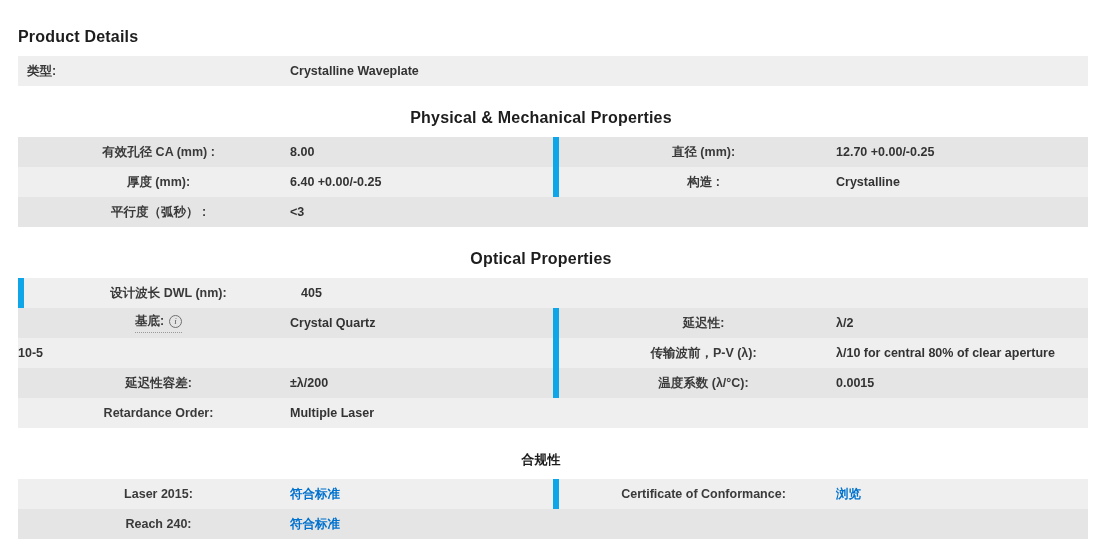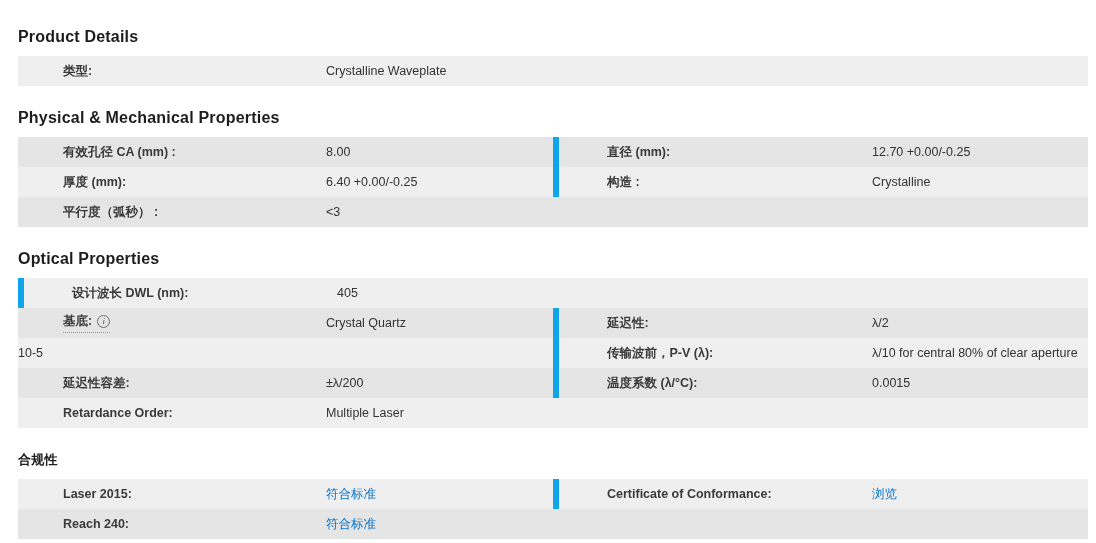--- a/index.html
+++ b/index.html
@@ -8,21 +8,21 @@
     width: 1096px;
     height: 543px;
     background: #ffffff;
     font-family: "Liberation Sans", "DejaVu Sans", sans-serif;
     color: #333333;
     overflow: hidden;
   }
   .container { padding: 28px 8px 0 18px; width: 1072px; }
 
   .section { margin: 0; }
-  .section + .section { margin-top: 23px; }
+  .section + .section { margin-top: 23px; text-align: center; }
 
   .section-title {
     font-size: 16px;
     font-weight: 700;
     color: #1d1d1d;
     margin: 0 0 10px 0;
     letter-spacing: 0.2px;
   }
   .section-title.cjk { font-size: 13px; font-weight: 700; }
 
@@ -45,25 +45,24 @@
   .pair.right { border-left: 6px solid #0ea5e9; }
   .pair.right.empty { border-left: none; }
 
   .cell-label {
     width: 272px;
     padding-left: 9px;
     font-weight: 700;
     color: #3a3a3a;
     flex-shrink: 0;
     white-space: nowrap;
-    margin-left: 36px;
   }
   .pair.right .cell-label { width: 277px; padding-left: 12px; }
 
-  .cell-value { color: #333333; white-space: nowrap; }
+  .cell-value { color: #333333; white-space: nowrap; font-weight: bold; }
 
   .link { color: #0072ce; text-decoration: none; cursor: pointer; }
 
   .label-dotted {
     display: inline-flex;
     align-items: center;
     border-bottom: 1px dotted #9a9a9a;
     padding-bottom: 2px;
   }
   .info-icon {

